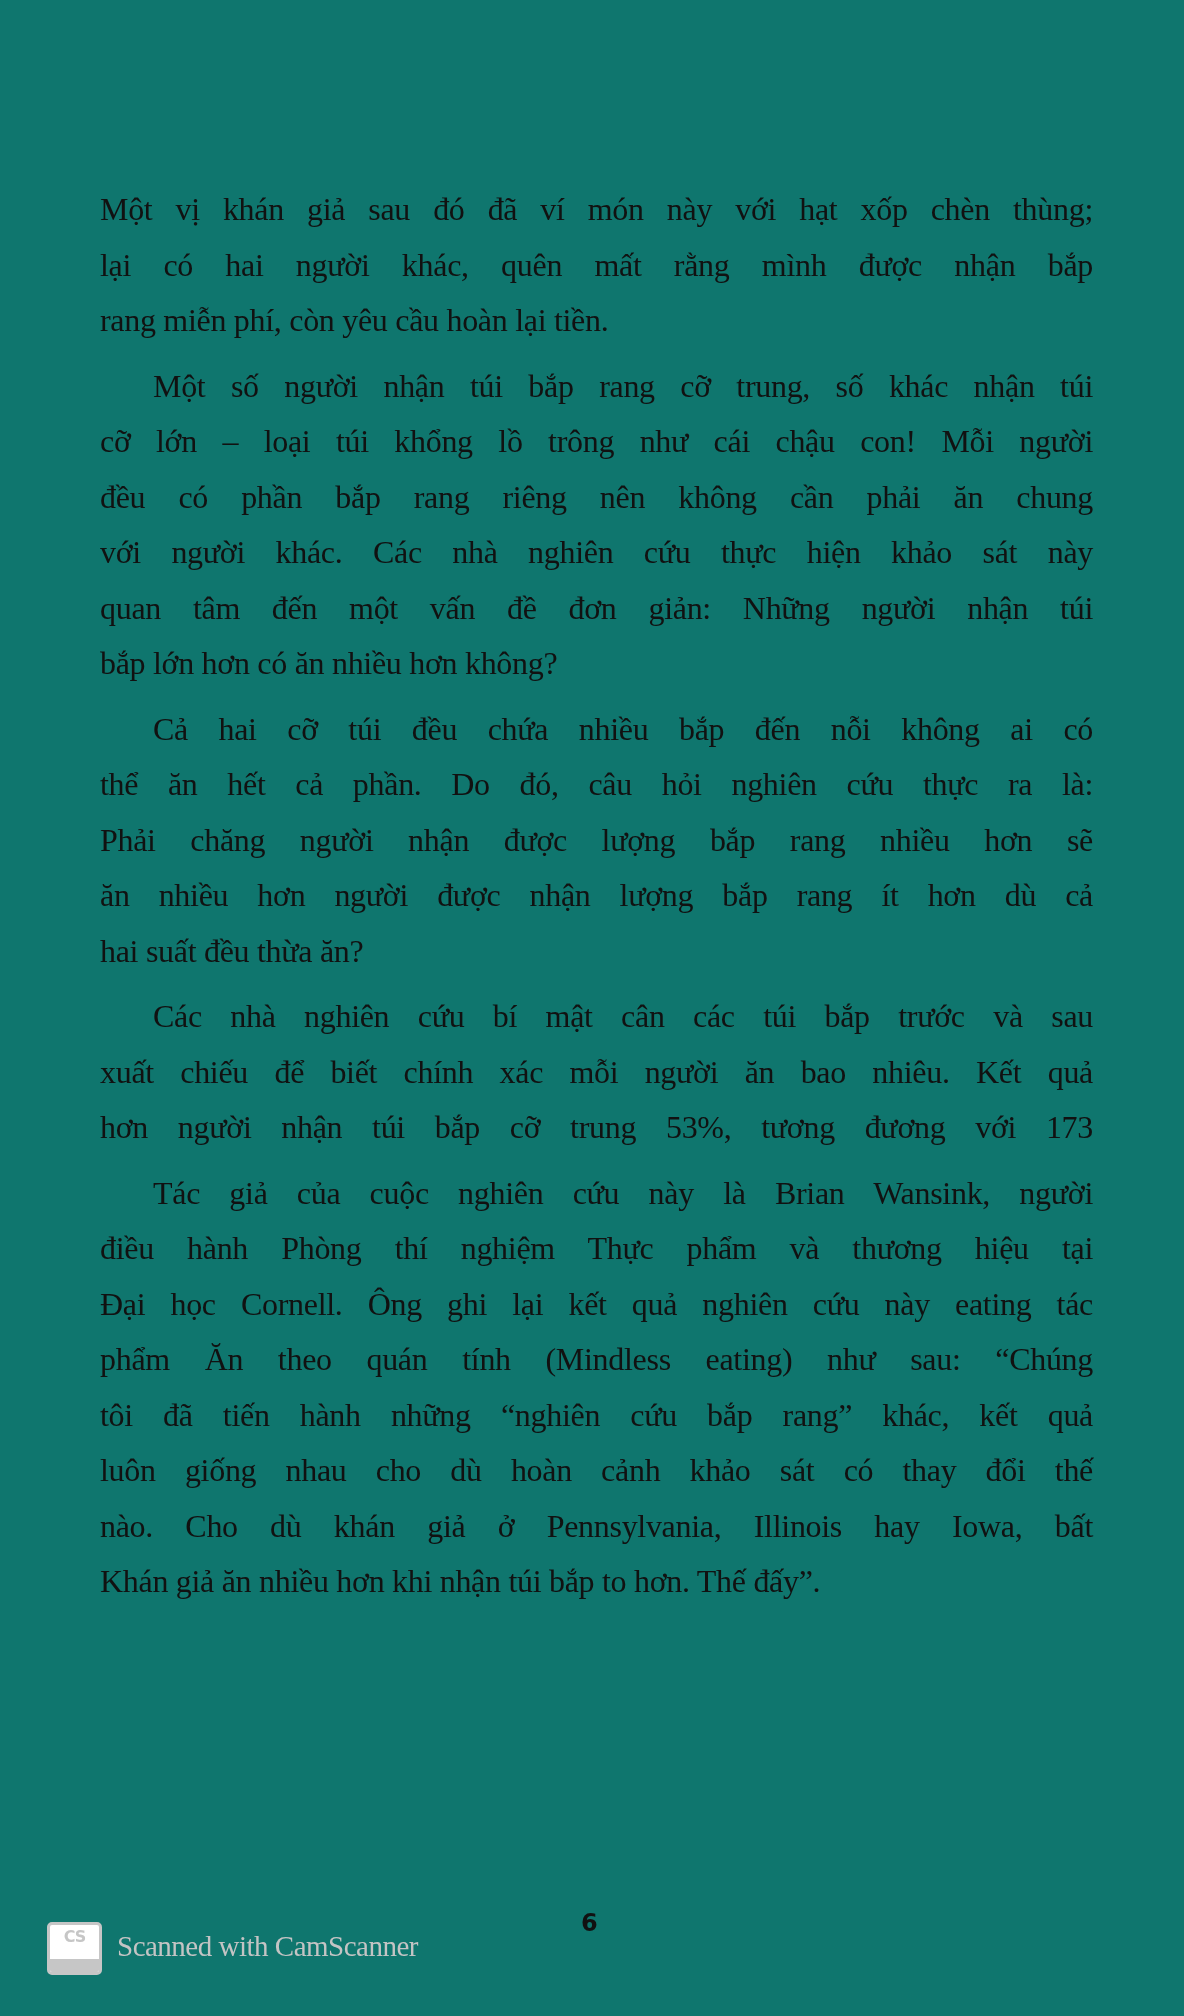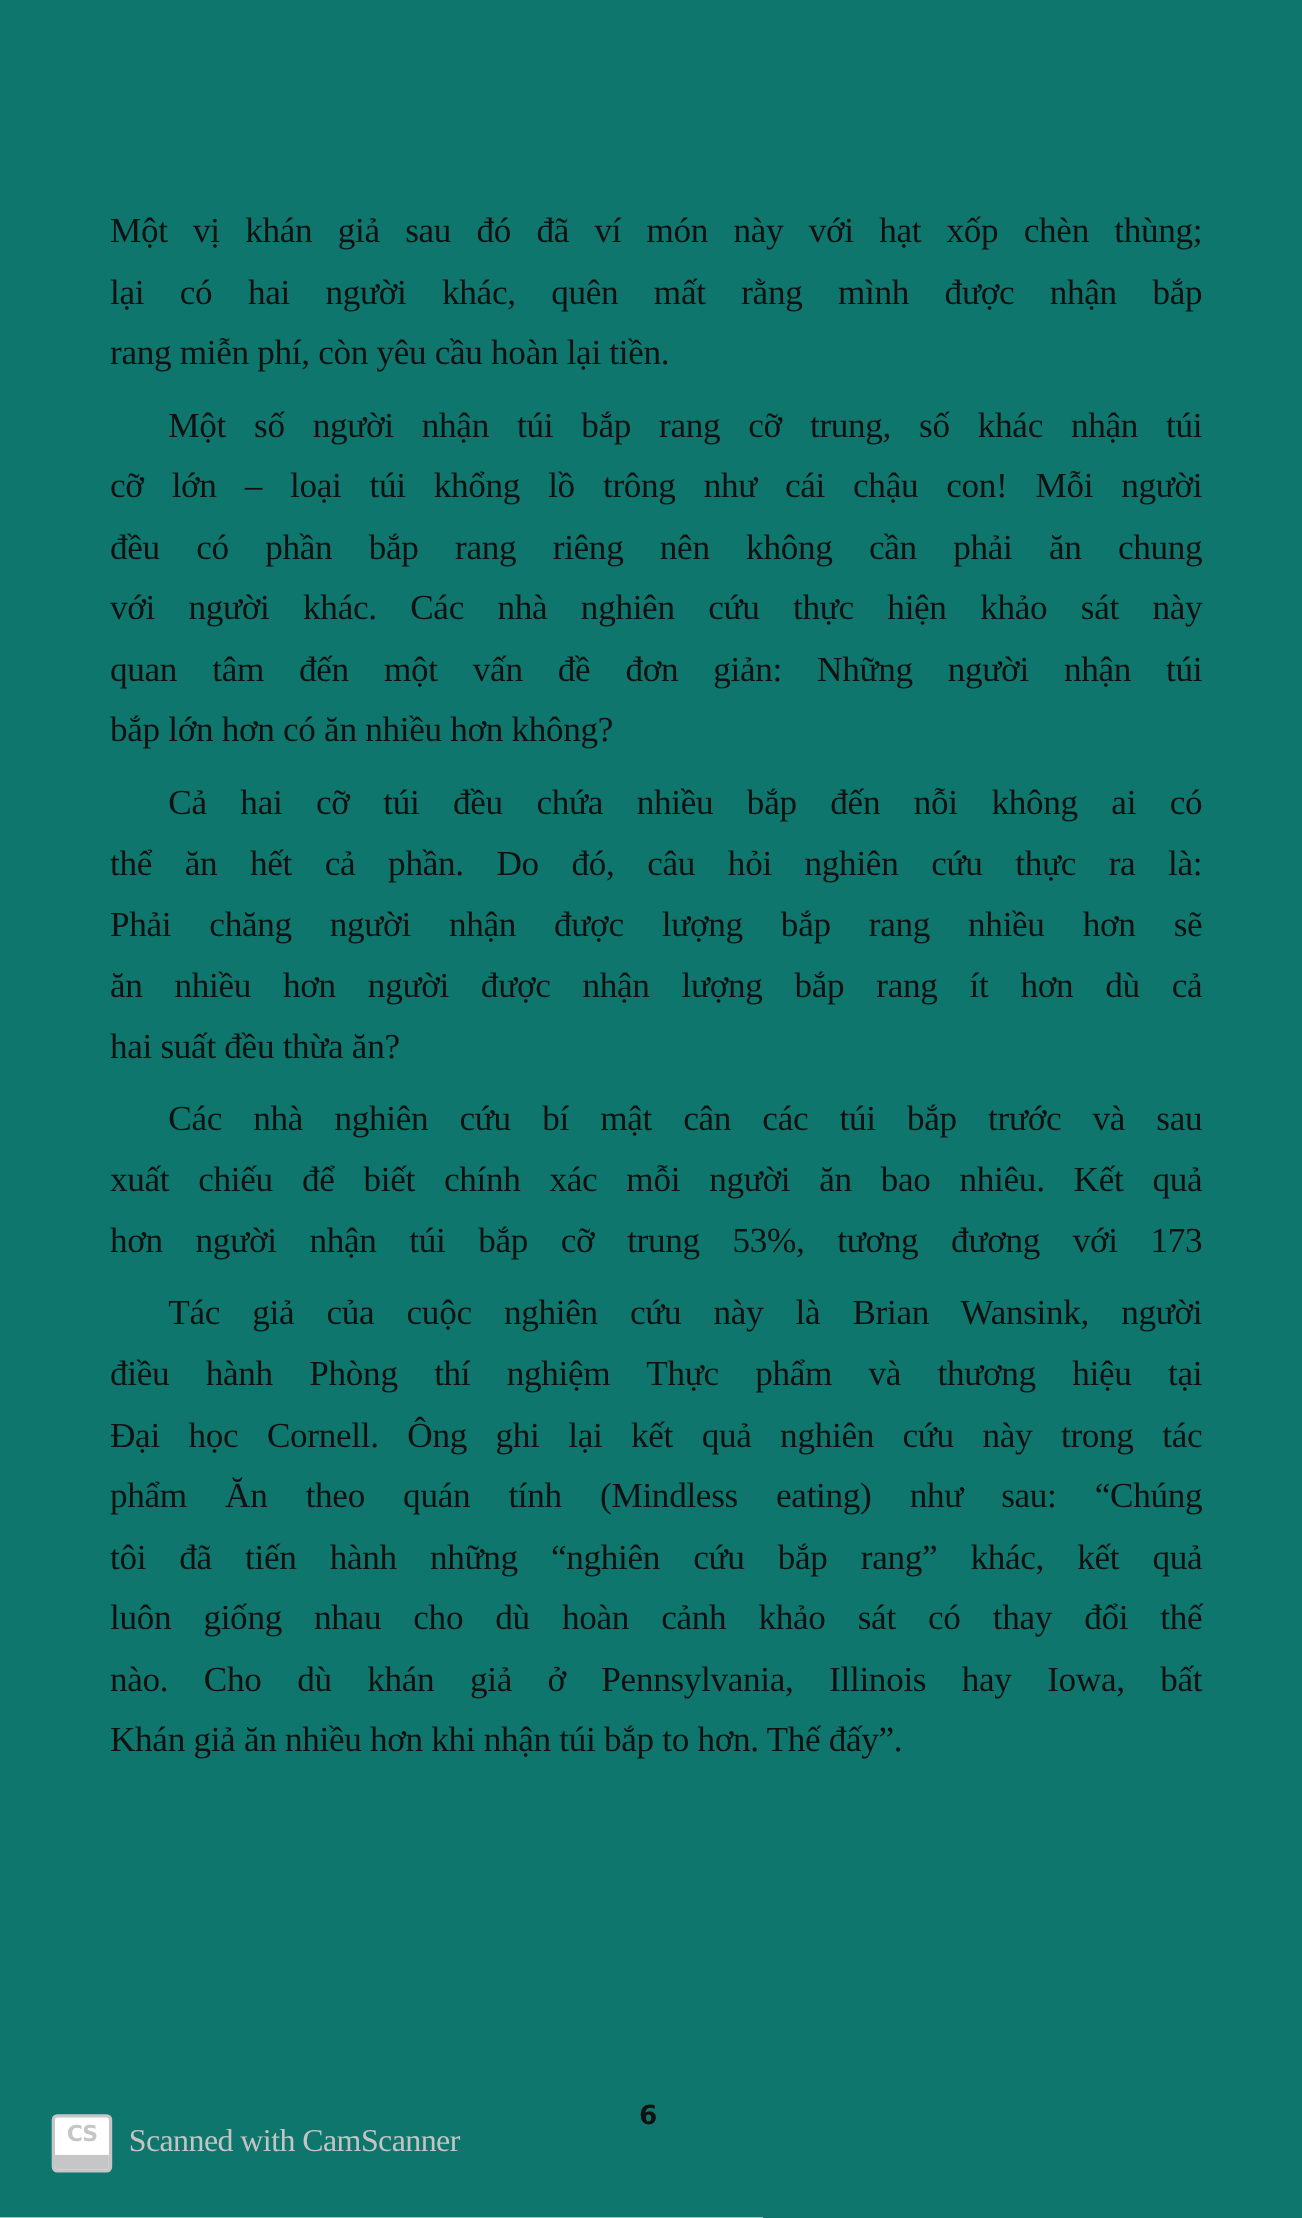--- a/index.html
+++ b/index.html
@@ -24,21 +24,21 @@
     font-size: 24px; color: #111111; line-height: 24px;
   }
   .watermark { position: absolute; left: 47px; top: 1922px; height: 52px; }
   .cs-logo {
     position: absolute; left: 0; top: 0; width: 49px; height: 47px;
     border: 3px solid #c6c6c6; border-radius: 5px; background: #ffffff;
     overflow: hidden;
   }
   .cs-logo .cs-text {
     position: absolute; left: 0; right: 0; top: 2px; text-align: center;
-    font-family: "DejaVu Sans", sans-serif; font-weight: bold; font-size: 20px;
+    font-family: "DejaVu Sans", sans-serif; font-weight: bold; font-size: 16px;
     color: #c6c6c6; letter-spacing: -1px;
   }
   .cs-logo .cs-bar { position: absolute; left: 0; right: 0; bottom: 0; height: 13px; background: #c6c6c6; }
   .wm-text {
     position: absolute; left: 70px; top: 2px; white-space: nowrap;
     font-family: Liberation Serif, serif;
     font-size: 29px; color: #c4c4c4; line-height: 44px; letter-spacing: -0.5px;
   }
 </style>
 </head>
@@ -72,21 +72,21 @@
 
     <div class="para">
       <span class="line indent">Các nhà nghiên cứu bí mật cân các túi bắp trước và sau</span>
       <span class="line">xuất chiếu để biết chính xác mỗi người ăn bao nhiêu. Kết quả</span>
       <span class="line">hơn người nhận túi bắp cỡ trung 53%, tương đương với 173</span>
     </div>
 
     <div class="para">
       <span class="line indent">Tác giả của cuộc nghiên cứu này là Brian Wansink, người</span>
       <span class="line">điều hành Phòng thí nghiệm Thực phẩm và thương hiệu tại</span>
-      <span class="line">Đại học Cornell. Ông ghi lại kết quả nghiên cứu này trong tác</span>
+      <span class="line">Đại học Cornell. Ông ghi lại kết quả nghiên cứu này eating tác</span>
       <span class="line"><span>phẩm </span><span class="it">Ăn theo quán tính</span><span> (Mindless eating) như sau: “Chúng</span></span>
       <span class="line">tôi đã tiến hành những “nghiên cứu bắp rang” khác, kết quả</span>
       <span class="line">luôn giống nhau cho dù hoàn cảnh khảo sát có thay đổi thế</span>
       <span class="line">nào. Cho dù khán giả ở Pennsylvania, Illinois hay Iowa, bất</span>
       <span class="line last">Khán giả ăn nhiều hơn khi nhận túi bắp to hơn. Thế đấy”.</span>
     </div>
   </div>
 
   <div class="page-number">6</div>
 

